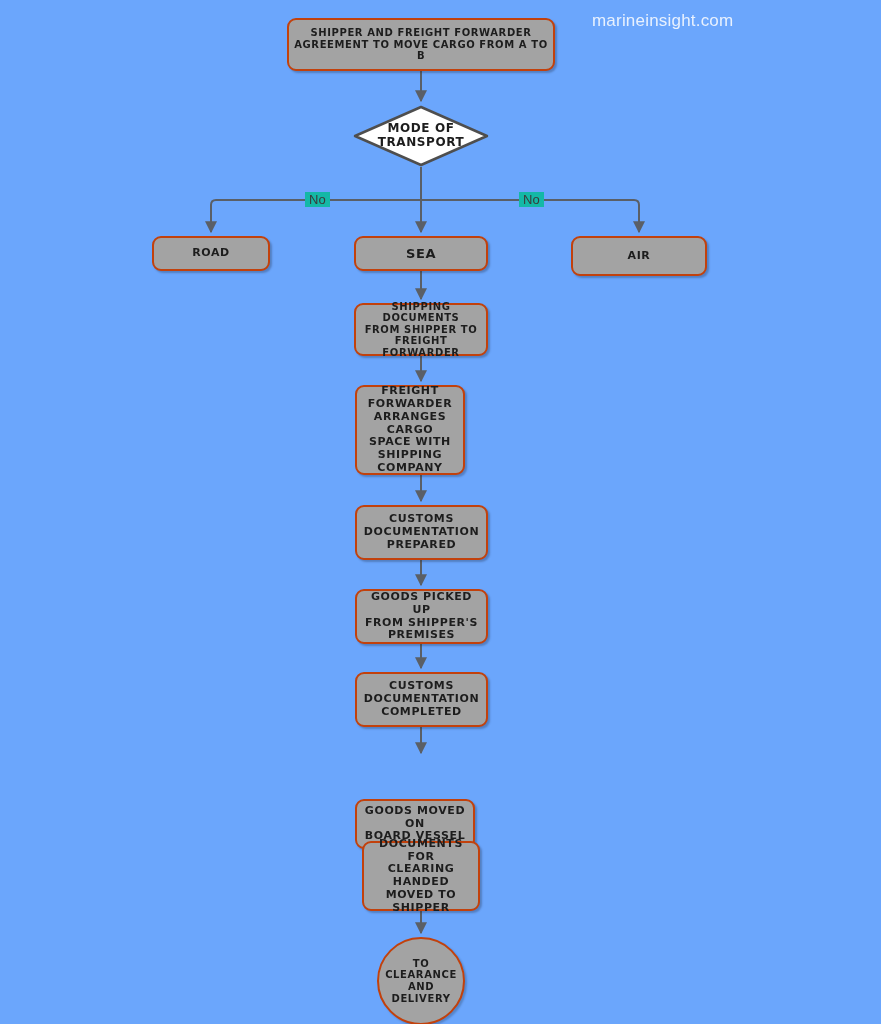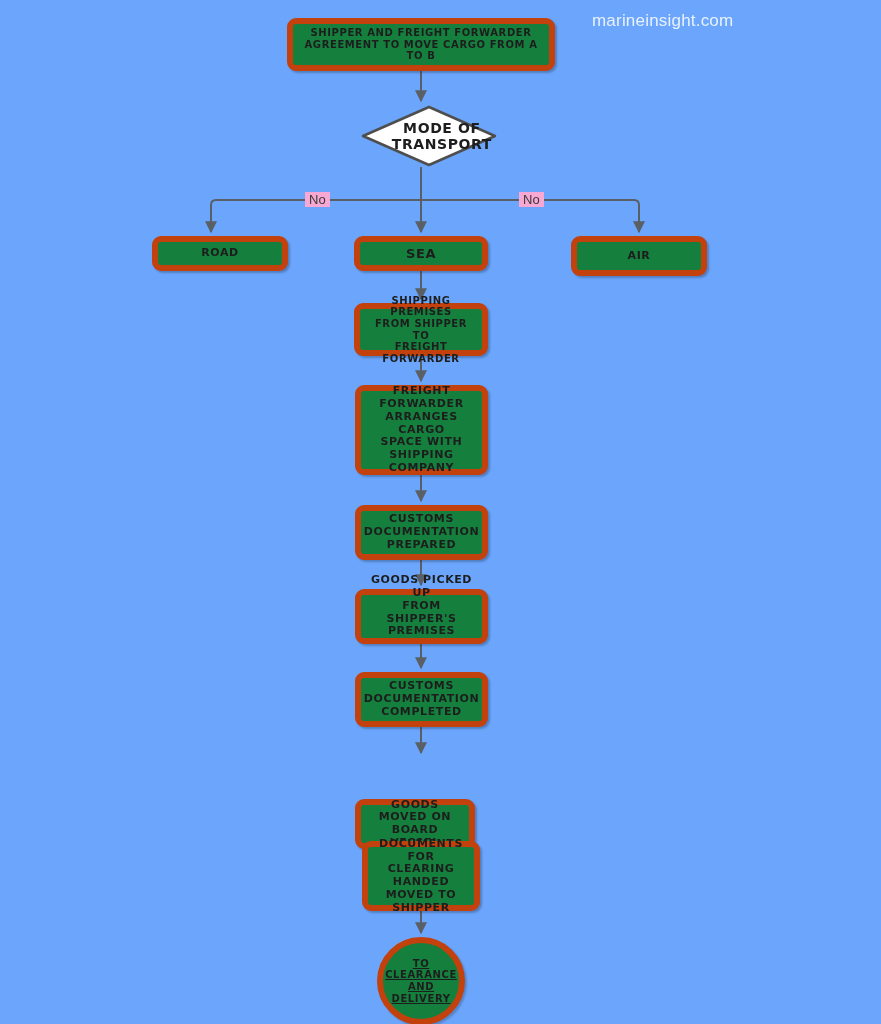--- a/index.html
+++ b/index.html
@@ -34,22 +34,22 @@
     font-family: "Liberation Sans", sans-serif;
     font-size: 17px;
     color: #e8f1fe;
     letter-spacing: 0.2px;
     white-space: nowrap;
     text-align: center;
   }
   .node {
     position: absolute;
     box-sizing: border-box;
-    background: #15803d;
-    border: 6px solid #c2410c;
+    background: #a3a3a3;
+    border: 2px solid #c2410c;
     box-shadow: 2px 2px 2px rgba(30,45,70,0.32);
     display: flex;
     align-items: center;
     justify-content: center;
     text-align: center;
     color: #1d1d1d;
     font-family: "DejaVu Sans", sans-serif;
     font-weight: 700;
     letter-spacing: 0.6px;
     line-height: 1.16;
@@ -80,21 +80,21 @@
   }
   .diamond .label {
     position: relative;
     z-index: 2;
   }
   .edge-label {
     position: absolute;
     font-family: "Liberation Sans", sans-serif;
     font-size: 13px;
     color: #3a3a3a;
-    background: #f9a8d4;
+    background: #14b8a6;
     padding: 0 4px;
     white-space: nowrap;
   }
 </style>
 </head>
 <body>
 
 <div id="stage">
 
   <svg id="edges" viewBox="0 0 881 1024" xmlns="http://www.w3.org/2000/svg">
@@ -119,47 +119,47 @@
     </g>
   </svg>
 
   <div class="watermark">marineinsight.com</div>
 
   <div class="node box" style="left:287px; top:18px; width:268px; height:53px; font-size:10px;">
     <span class="label">SHIPPER AND FREIGHT FORWARDER
 AGREEMENT TO MOVE CARGO FROM A TO B</span>
   </div>
 
-  <div class="node diamond" style="left:361px; top:105px; width:136px; height:62px; font-size:14px;justify-content:flex-end;">
+  <div class="node diamond" style="left:353px; top:105px; width:136px; height:62px; font-size:12px;">
     <svg class="diamond-shape" viewBox="0 0 136 62" preserveAspectRatio="none">
       <polygon points="68,2 134,31 68,60 2,31" fill="#ffffff" stroke="#4e4e4e" stroke-width="2.5" stroke-linejoin="round"></polygon>
     </svg>
     <span class="label">MODE OF
 TRANSPORT</span>
   </div>
 
-  <div class="node box" style="left:152px; top:236px; width:136px; height:35px; font-size:11px;">
+  <div class="node box" style="left:152px; top:236px; width:118px; height:35px; font-size:11px;">
     <span class="label">ROAD</span>
   </div>
 
   <div class="node box" style="left:354px; top:236px; width:134px; height:35px; font-size:13px;">
     <span class="label">SEA</span>
   </div>
 
   <div class="node box" style="left:571px; top:236px; width:136px; height:40px; font-size:11px;">
     <span class="label">AIR</span>
   </div>
 
   <div class="node box" style="left:354px; top:303px; width:134px; height:53px; font-size:10px;">
-    <span class="label">SHIPPING PREMISES
+    <span class="label">SHIPPING DOCUMENTS
 FROM SHIPPER TO
 FREIGHT FORWARDER</span>
   </div>
 
-  <div class="node box" style="left:355px; top:385px; width:133px; height:90px; font-size:11px;">
+  <div class="node box" style="left:355px; top:385px; width:110px; height:90px; font-size:11px;">
     <span class="label">FREIGHT
 FORWARDER
 ARRANGES CARGO
 SPACE WITH
 SHIPPING COMPANY</span>
   </div>
 
   <div class="node box" style="left:355px; top:505px; width:133px; height:55px; font-size:11px;">
     <span class="label">CUSTOMS
 DOCUMENTATION
@@ -183,21 +183,21 @@
 BOARD VESSEL</span>
   </div>
 
   <div class="node box" style="left:362px; top:841px; width:118px; height:70px; font-size:11px;">
     <span class="label">DOCUMENTS FOR
 CLEARING
 HANDED MOVED TO
 SHIPPER</span>
   </div>
 
-  <div class="node terminal" style="left:377px; top:937px; width:88px; height:88px; font-size:10px;text-decoration:underline;">
+  <div class="node terminal" style="left:377px; top:937px; width:88px; height:88px; font-size:10px;">
     <span class="label">TO
 CLEARANCE
 AND
 DELIVERY</span>
   </div>
 
   <div class="edge-label" style="left:305px; top:192px;">No</div>
   <div class="edge-label" style="left:519px; top:192px;">No</div>
 
 </div>

